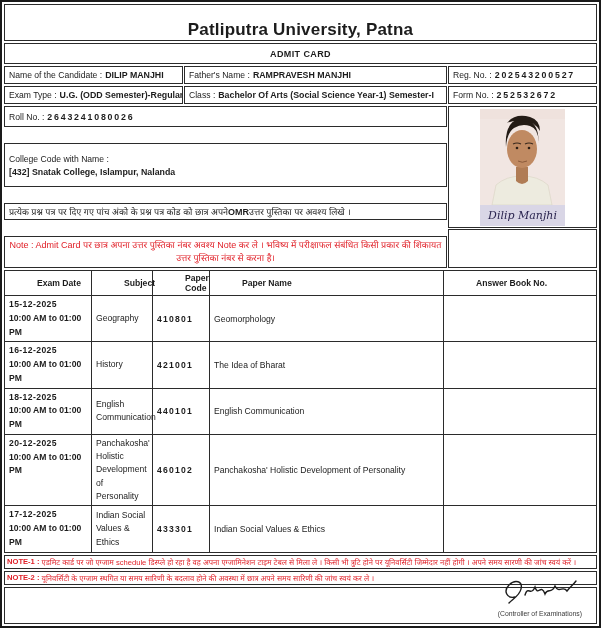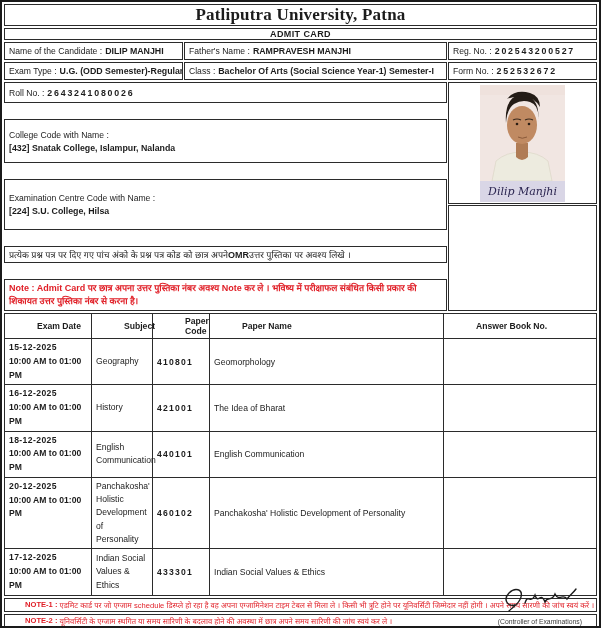--- a/index.html
+++ b/index.html
@@ -5,40 +5,40 @@
   * { margin:0; padding:0; box-sizing:border-box; }
   html,body { background:#ffffff; }
   body { font-family:"Liberation Sans", sans-serif; color:#1c1c1c; }
   .page {
     position:relative; width:601px; height:628px;
     border:2px solid #1a1a1a; background:#fff;
     padding:2px 2px; overflow:hidden;
     display:flex; flex-direction:column; gap:2px;
   }
   .box { border:1px solid #2b2b2b; background:#fff; }
-  .title-box { height:37px; display:flex; align-items:flex-end; justify-content:center;font-family:Liberation Serif, serif; }
+  .title-box { height:37px; display:flex; align-items:flex-end; justify-content:center; }
   .title-box h1 { font-size:17px; font-weight:bold; letter-spacing:0.2px; }
   .admit-box { height:21px; display:flex; align-items:center; justify-content:center; }
   .admit-box h2 { font-size:9px; font-weight:bold; letter-spacing:0.4px; }
 
   .info-grid { display:grid; grid-template-columns:179px 263px 1fr; gap:1px; }
   .info-grid .cell { border:1px solid #2b2b2b; height:18px; display:flex; align-items:center; padding:0 4px; white-space:nowrap; overflow:hidden; }
   .lbl { font-size:8.6px; color:#222; }
   .val { font-size:8.8px; font-weight:bold; margin-left:3px; }
   .sp  { letter-spacing:1.8px; }
 
   .mid { display:grid; grid-template-columns:443px 1fr; gap:1px; }
   .mid-left { display:flex; flex-direction:column; gap:16px; }
   .mid-left .cell { border:1px solid #2b2b2b; padding:2px 4px; }
   .roll-cell { height:21px; display:flex; align-items:center; }
   .college-cell { height:44px; display:flex; flex-direction:column; justify-content:center; gap:3px; }
   .centre-cell { height:51px; display:flex; flex-direction:column; justify-content:center; gap:3px; }
   .hindi-cell { height:17px; display:flex; align-items:center; font-size:9px; }
   .rednote-cell { min-height:30px; font-size:9px; color:#e01e26; line-height:1.45; display:flex; align-items:center; flex:1; }
-  .rednote-cell .inner { font-weight:bold; }
+  .rednote-cell .inner { font-weight:normal;text-align:center; }
 
   .mid-right { display:flex; flex-direction:column; gap:1px; }
   .photo-cell { border:1px solid #2b2b2b; height:122px; display:flex; align-items:flex-start; justify-content:center; padding-top:2px; }
   .photo-frame { width:85px; }
   .photo-img { width:85px; height:96px; display:block; background:#f1e6e2; }
   .sig-strip { width:85px; height:21px; background:#d9d6e6; display:flex; align-items:center; justify-content:center;
                font-family:"DejaVu Serif", serif; font-style:italic; font-size:11px; color:#2b2550; }
   .empty-cell { border:1px solid #2b2b2b; flex:1; }
 
   table.sched { width:100%; border-collapse:collapse; table-layout:fixed; }
@@ -47,21 +47,21 @@
   col.c-date { width:87px; } col.c-subj { width:61px; } col.c-code { width:57px; }
   col.c-paper { width:234px; } col.c-ans { width:auto; }
   td.d { vertical-align:top; line-height:1.6; font-weight:bold; }
   td.d .date { letter-spacing:0.4px; }
   td.s { vertical-align:middle; line-height:1.55; }
   td.c { vertical-align:middle; font-weight:bold; letter-spacing:1.2px; }
   td.p { vertical-align:middle; }
   td.a { vertical-align:middle; }
   tr.r-norm td { height:42px; } tr.r-tall td { height:54px; }
 
-  .note-line { border:1px solid #2b2b2b; min-height:14px; display:flex; align-items:center; padding:1px 20px;
+  .note-line { border:1px solid #2b2b2b; min-height:14px; display:flex; align-items:center; padding:1px 2px;
                color:#e01e26; font-size:7.6px; white-space:nowrap; overflow:hidden; }
   .note-line b { margin-right:2px; }
 
   .footer-box { flex:1; border:1px solid #2b2b2b; position:relative; }
   .sig-wrap { position:absolute; right:14px; bottom:6px; text-align:center; }
   .sig-svg { display:block; margin:0 auto 1px auto; }
   .controller { font-size:6.8px; color:#3a3a3a; }
 </style>
 </head>
 <body>
@@ -107,24 +107,20 @@
 
   <div class="mid">
     <div class="mid-left">
       <div class="cell roll-cell">
         <span class="lbl">Roll No. :</span>
         <span class="val sp">2643241080026</span>
       </div>
       <div class="cell college-cell">
         <span class="lbl">College Code with Name :</span>
         <span class="val" style="margin-left:0">[432] Snatak College, Islampur, Nalanda</span>
-      </div>
-      <div class="cell centre-cell">
-        <span class="lbl">Examination Centre Code with Name :</span>
-        <span class="val" style="margin-left:0">[224] S.U. College, Hilsa</span>
       </div>
       <div class="cell hindi-cell">
         <span>प्रत्येक प्रश्न पत्र पर दिए गए पांच अंको के प्रश्न पत्र कोड को छात्र अपने </span>
           <b>OMR</b>
           <span> उत्तर पुस्तिका पर अवश्य लिखे ।</span>
       </div>
       <div class="cell rednote-cell">
         <span class="inner">Note : Admit Card पर छात्र अपना उत्तर पुस्तिका नंबर अवश्य Note कर ले । भविष्य में परीक्षाफल संबंधित किसी प्रकार की शिकायत उत्तर पुस्तिका नंबर से करना है।</span>
       </div>
     </div>

